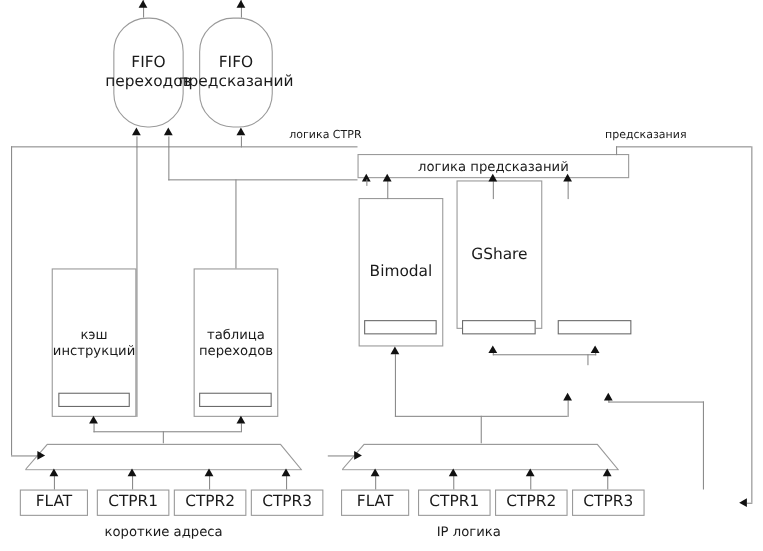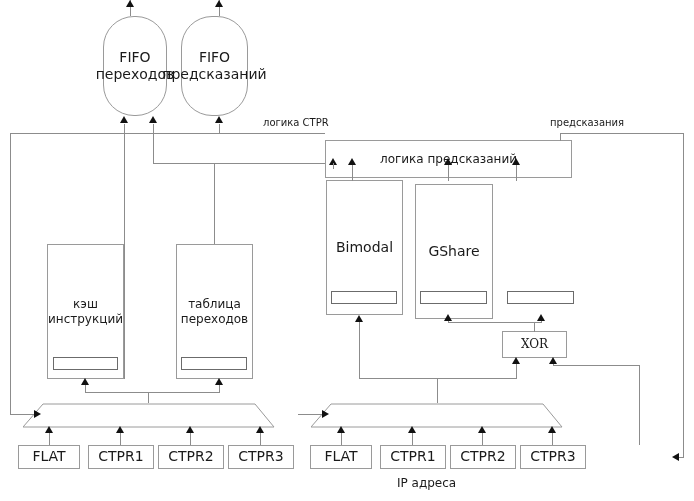--- a/index.html
+++ b/index.html
@@ -46,58 +46,56 @@
   </div>
 
   <div class="wire v" style="left:130px;top:0px;height:16px;"></div>
   <div class="arrow-up" style="left:126px;top:0px;"></div>
   <div class="wire v" style="left:219px;top:0px;height:16px;"></div>
   <div class="arrow-up" style="left:215px;top:0px;"></div>
 
   <div class="caption small-cap" style="left:263px;top:117px;">логика CTPR</div>
   <div class="caption small-cap" style="left:550px;top:117px;">предсказания</div>
 
-  <div class="box logicbox" style="left:325px;top:140px;width:247px;height:38px;">
+  <div class="box logicbox" style="left:325px;top:140px;width:247px;height:22px;">
     <span class="boxlabel">логика предсказаний</span>
   </div>
 
   <div class="box predbox" style="left:326px;top:180px;width:77px;height:135px;">
     <span class="boxlabel">Bimodal</span>
   </div>
   <div class="inner-bar" style="left:331px;top:291px;width:66px;height:13px;"></div>
 
-  <div class="box predbox" style="left:415px;top:184px;width:78px;height:135px;">
+  <div class="box predbox" style="left:415px;top:164px;width:78px;height:135px;">
     <span class="boxlabel">GShare</span>
   </div>
   <div class="inner-bar" style="left:420px;top:291px;width:67px;height:13px;"></div>
 
   <div class="inner-bar" style="left:507px;top:291px;width:67px;height:13px;"></div>
 
   <div class="box midbox" style="left:47px;top:244px;width:77px;height:135px;">
     <span class="boxlabel">кэш
 инструкций</span>
   </div>
   <div class="inner-bar" style="left:53px;top:357px;width:65px;height:13px;"></div>
 
   <div class="box midbox" style="left:176px;top:244px;width:77px;height:135px;">
     <span class="boxlabel">таблица
 переходов</span>
   </div>
   <div class="inner-bar" style="left:181px;top:357px;width:66px;height:13px;"></div>
 
-  <div class="box xorbox" style="left:502px;top:331px;width:65px;height:27px;">
-    <span class="boxlabel">XOR</span>
-  </div>
 
 
   <div class="mux" style="left:23px;top:403px;">
     <svg width="252" height="25" viewBox="0 0 252 25">
       <polygon points="0,24 20,1 232,1 251,24" fill="#ffffff" stroke="#9a9a9a" stroke-width="1"></polygon>
     </svg>
   </div>
+  <div class="caption cap12" style="left:95px;top:476px;">короткие адреса</div>
 
   <div class="box regbox" style="left:18px;top:445px;width:62px;height:24px;">
     <span class="boxlabel">FLAT</span>
   </div>
   <div class="box regbox" style="left:88px;top:445px;width:66px;height:24px;">
     <span class="boxlabel">CTPR1</span>
   </div>
   <div class="box regbox" style="left:158px;top:445px;width:66px;height:24px;">
     <span class="boxlabel">CTPR2</span>
   </div>
@@ -112,21 +110,21 @@
   <div class="wire v" style="left:190px;top:430px;height:15px;"></div>
   <div class="arrow-up" style="left:186px;top:426px;"></div>
   <div class="wire v" style="left:260px;top:430px;height:15px;"></div>
   <div class="arrow-up" style="left:256px;top:426px;"></div>
 
   <div class="mux" style="left:311px;top:403px;">
     <svg width="252" height="25" viewBox="0 0 252 25">
       <polygon points="0,24 20,1 232,1 251,24" fill="#ffffff" stroke="#9a9a9a" stroke-width="1"></polygon>
     </svg>
   </div>
-  <div class="caption cap12" style="left:397px;top:476px;">IP адреса</div>
+  <div class="caption cap12" style="left:397px;top:476px;">IP логика</div>
 
   <div class="box regbox" style="left:310px;top:445px;width:62px;height:24px;">
     <span class="boxlabel">FLAT</span>
   </div>
   <div class="box regbox" style="left:380px;top:445px;width:66px;height:24px;">
     <span class="boxlabel">CTPR1</span>
   </div>
   <div class="box regbox" style="left:450px;top:445px;width:66px;height:24px;">
     <span class="boxlabel">CTPR2</span>
   </div>

